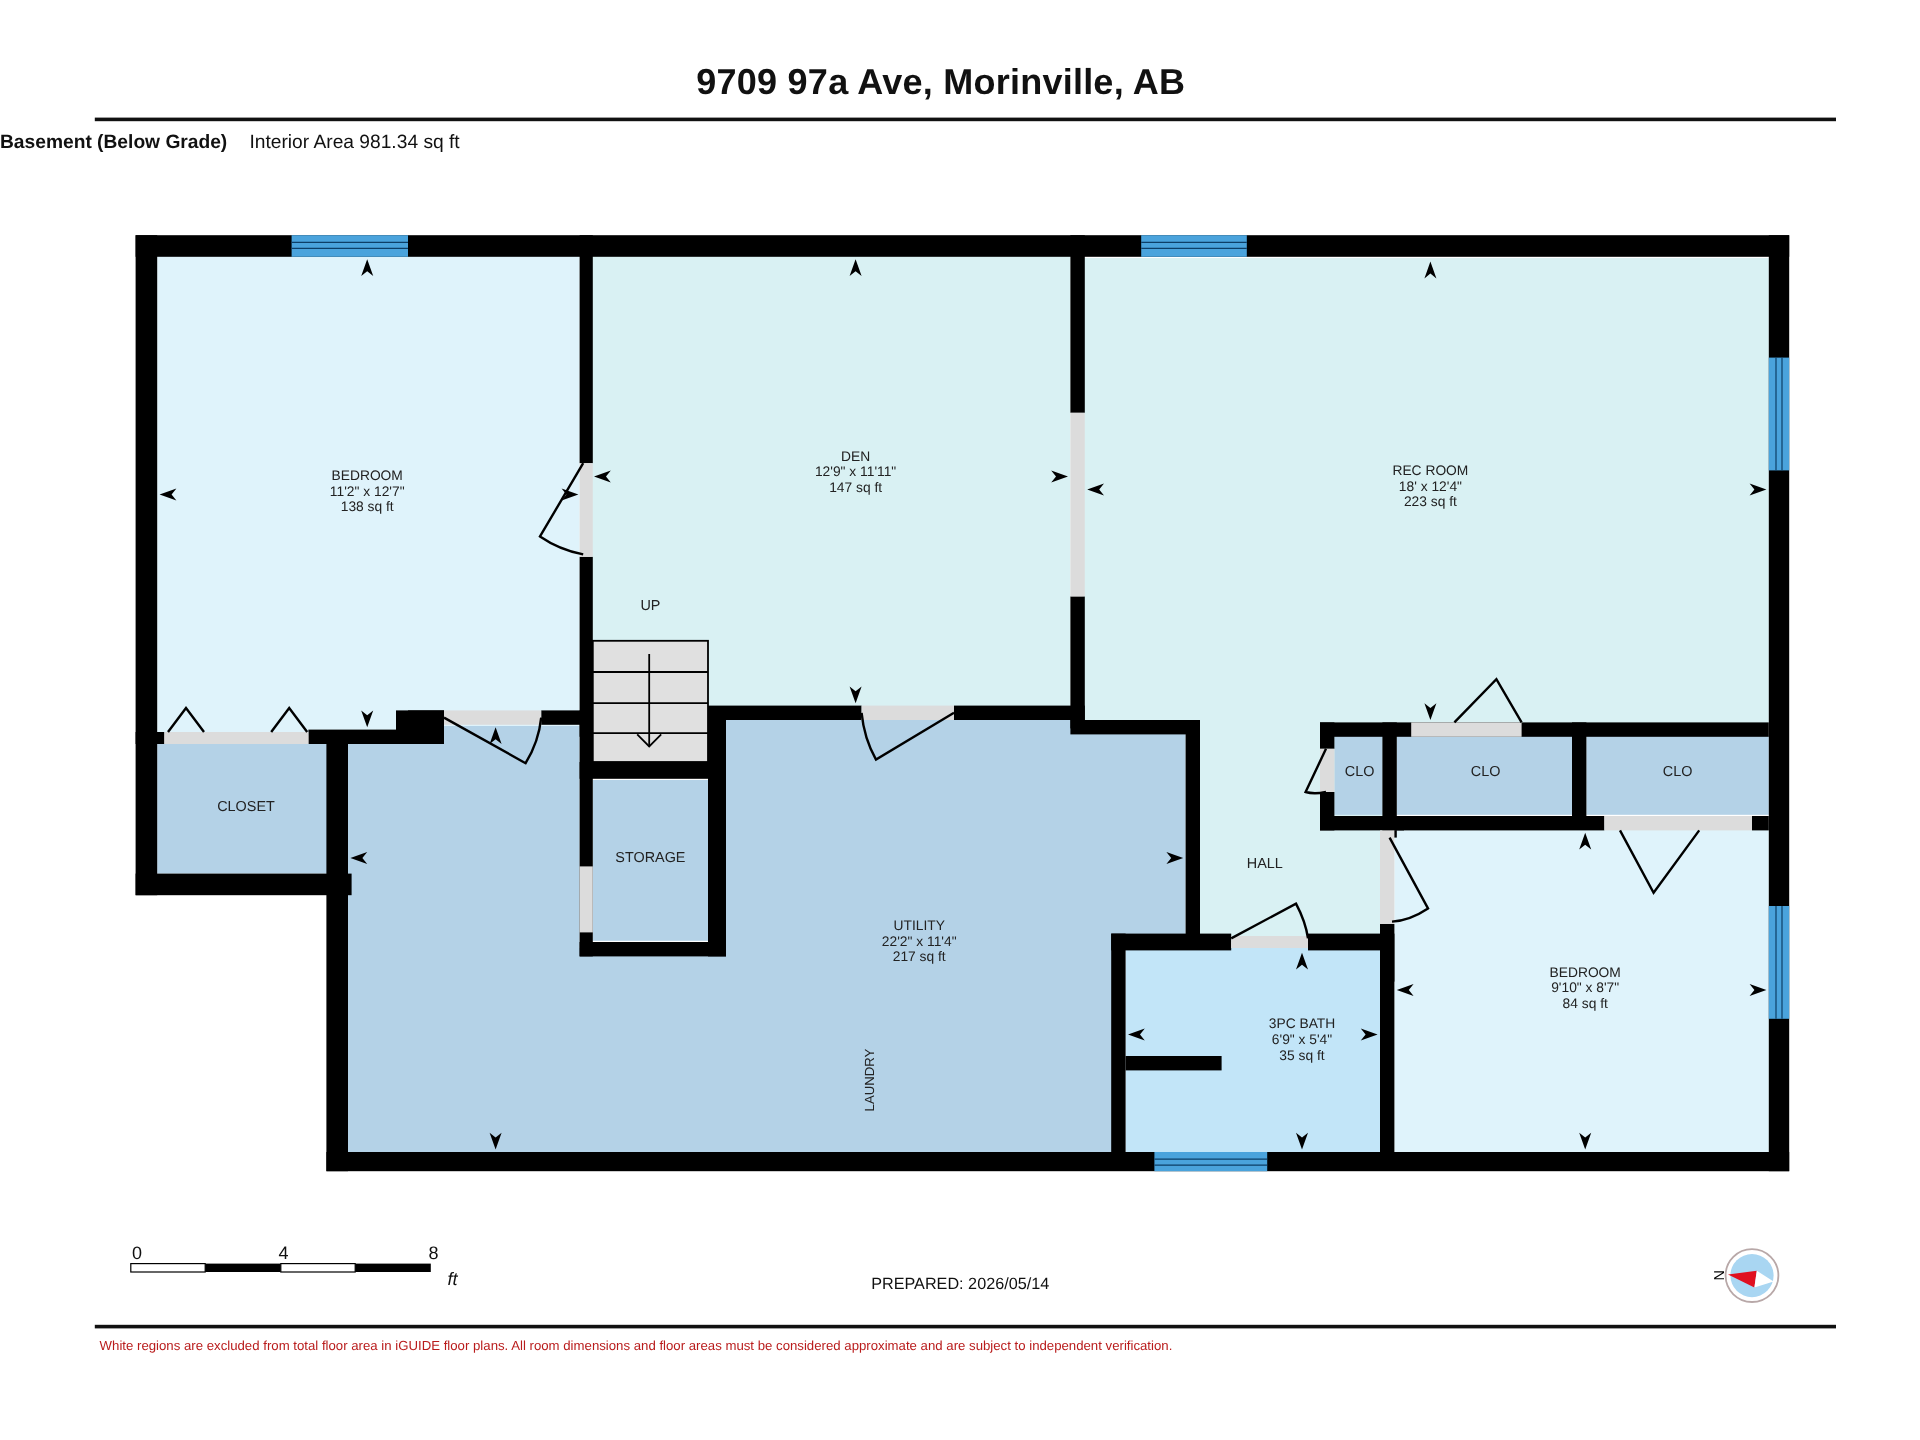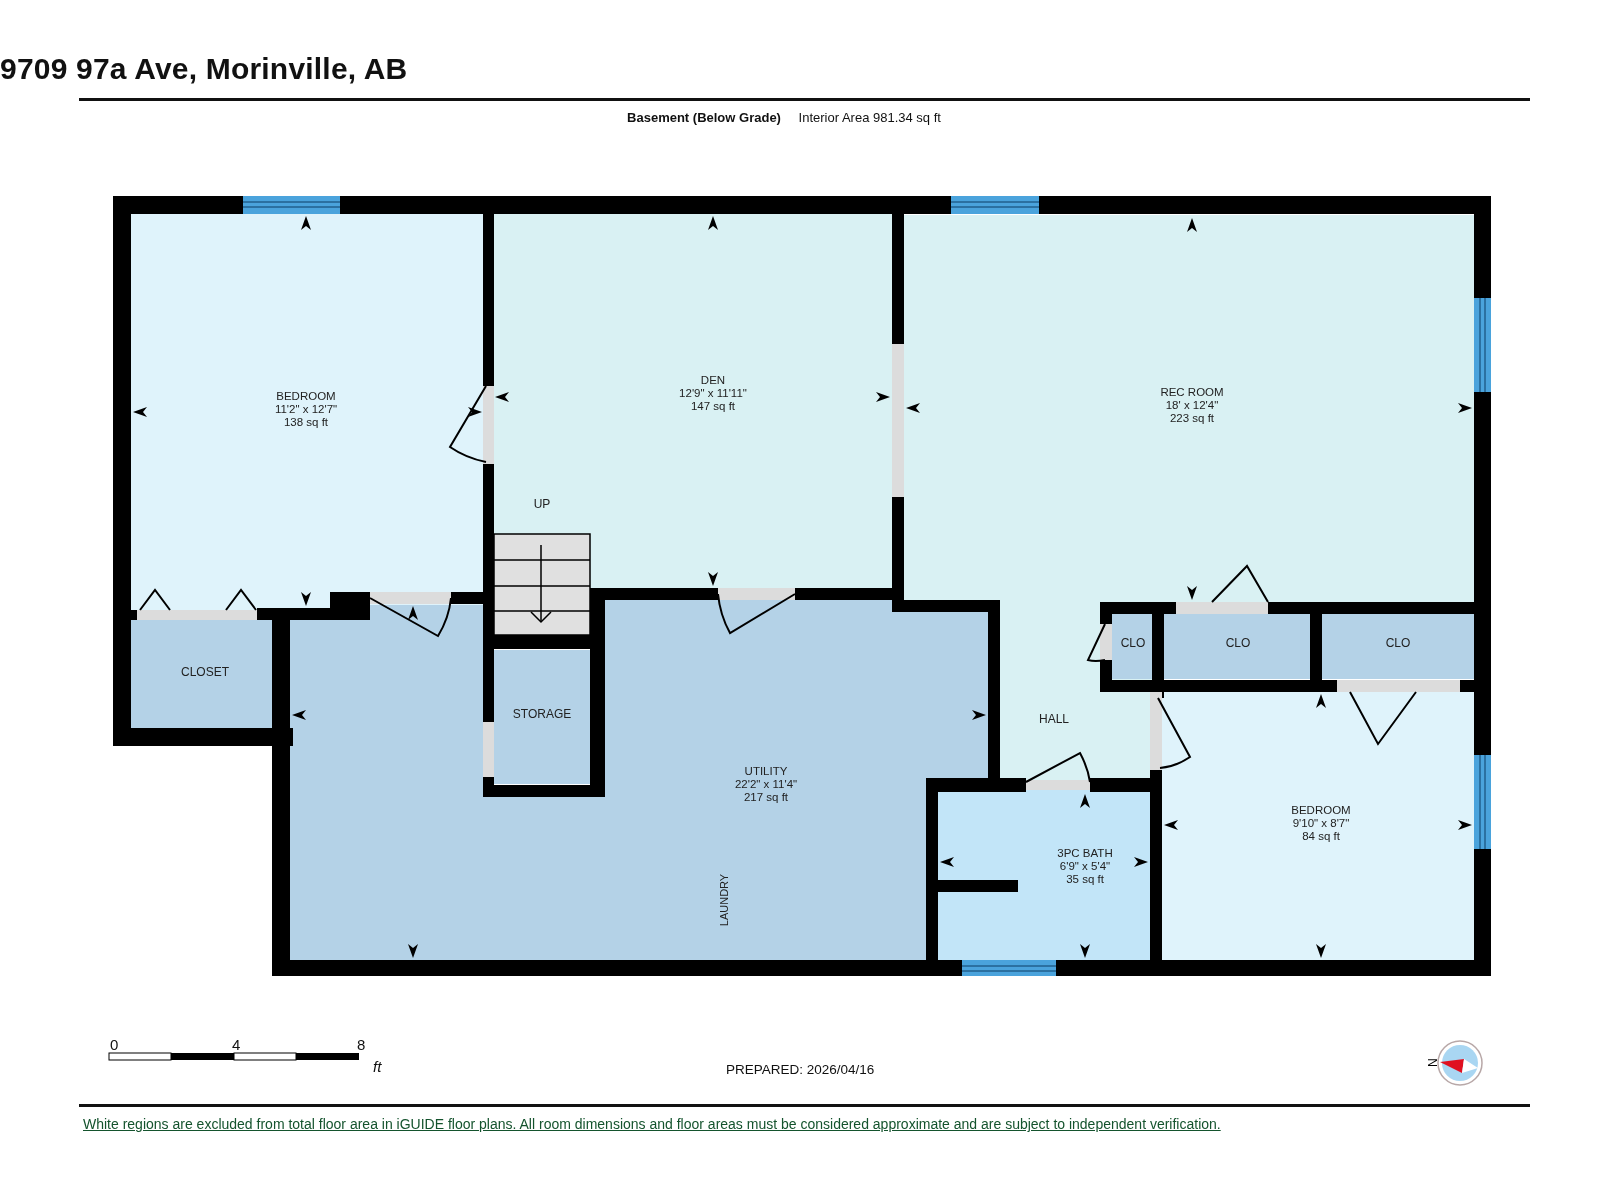--- a/index.html
+++ b/index.html
@@ -1,28 +1,28 @@
 <!DOCTYPE html>
 <html><head>
 <meta charset="utf-8">
 <style>
   html,body{margin:0;padding:0;background:#ffffff;}
   body{width:1600px;height:1200px;position:relative;overflow:hidden;font-family:"Liberation Sans",sans-serif;color:#111;}
-  .title{position:absolute;left:0;top:52px;width:1568px;text-align:left;font-size:30px;font-weight:bold;letter-spacing:0.2px;}
+  .title{position:absolute;left:0;top:52px;width:1568px;text-align:center;font-size:30px;font-weight:bold;letter-spacing:0.2px;}
   .rule-top{position:absolute;left:79px;top:98px;width:1451px;height:3px;background:#111;}
-  .subtitle{position:absolute;left:0;top:110px;width:1568px;text-align:center;font-size:13px;}
+  .subtitle{position:absolute;left:0;top:110px;width:1568px;font-size:16px;}
   .subtitle .level{font-weight:bold;margin-right:14px;}
   #plan{position:absolute;left:0;top:0;}
   .scale{position:absolute;left:108px;top:1052px;}
   .scale-labels{position:absolute;left:108px;top:1036px;width:300px;height:18px;font-size:15px;}
   .scale-labels span{position:absolute;top:0;}
   .scale-unit{position:absolute;left:373px;top:1058px;font-size:15px;font-style:italic;}
   .prepared{position:absolute;left:726px;top:1062px;font-size:13.5px;}
   .rule-bottom{position:absolute;left:79px;top:1104px;width:1451px;height:3px;background:#111;}
-  .disclaimer{position:absolute;left:83px;top:1116px;font-size:14px;color:#14532d;text-decoration:underline;}
+  .disclaimer{position:absolute;left:83px;top:1116px;font-size:11px;color:#b91c1c;}
   .compass{position:absolute;left:1426px;top:1035px;}
   .room-label{font-family:"Liberation Sans",sans-serif;fill:#222;}
 </style>
 </head>
 <body>
 
 <div class="title">9709 97a Ave, Morinville, AB</div>
 <div class="rule-top"></div>
 <div class="subtitle">
   <span class="level">Basement (Below Grade)</span>
@@ -220,21 +220,21 @@
   <span style="left:249px">8</span>
 </div>
 <svg class="scale" width="256" height="10">
   <rect x="1" y="1" width="62" height="7" fill="#fff" stroke="#000" stroke-width="1"></rect>
   <rect x="63" y="1" width="63" height="7" fill="#000"></rect>
   <rect x="126" y="1" width="62" height="7" fill="#fff" stroke="#000" stroke-width="1"></rect>
   <rect x="188" y="1" width="63" height="7" fill="#000"></rect>
 </svg>
 <div class="scale-unit">ft</div>
 
-<div class="prepared">PREPARED: 2026/04/16</div>
+<div class="prepared">PREPARED: 2026/05/14</div>
 
 <svg class="compass" width="60" height="60" viewBox="0 0 60 60">
   <circle cx="34" cy="28" r="22" fill="#fff" stroke="#b8a8a8" stroke-width="1.5"></circle>
   <circle cx="34" cy="28" r="18" fill="#a9d6f2"></circle>
   <polygon points="14,27 38,24 36,38" fill="#e01020"></polygon>
   <polygon points="38,24 36,38 52,33" fill="#ffffff"></polygon>
   <text x="2" y="33" font-size="12" font-family="Liberation Sans, sans-serif" transform="rotate(-90 6 28)">N</text>
 </svg>
 
 <div class="rule-bottom"></div>

